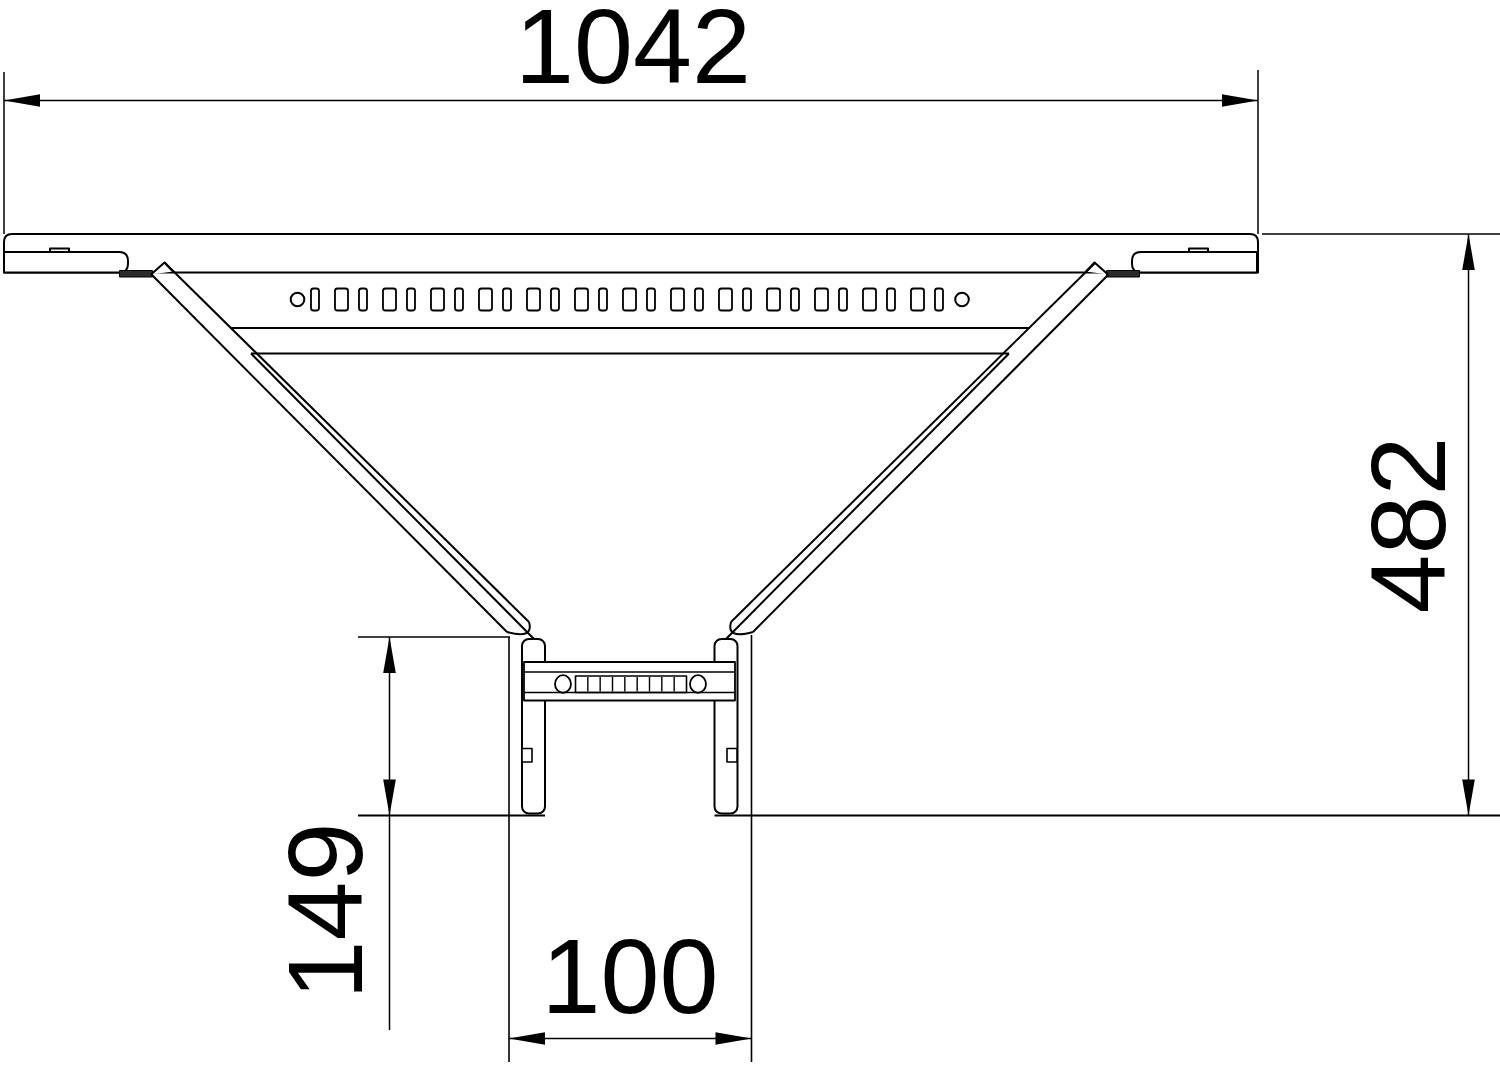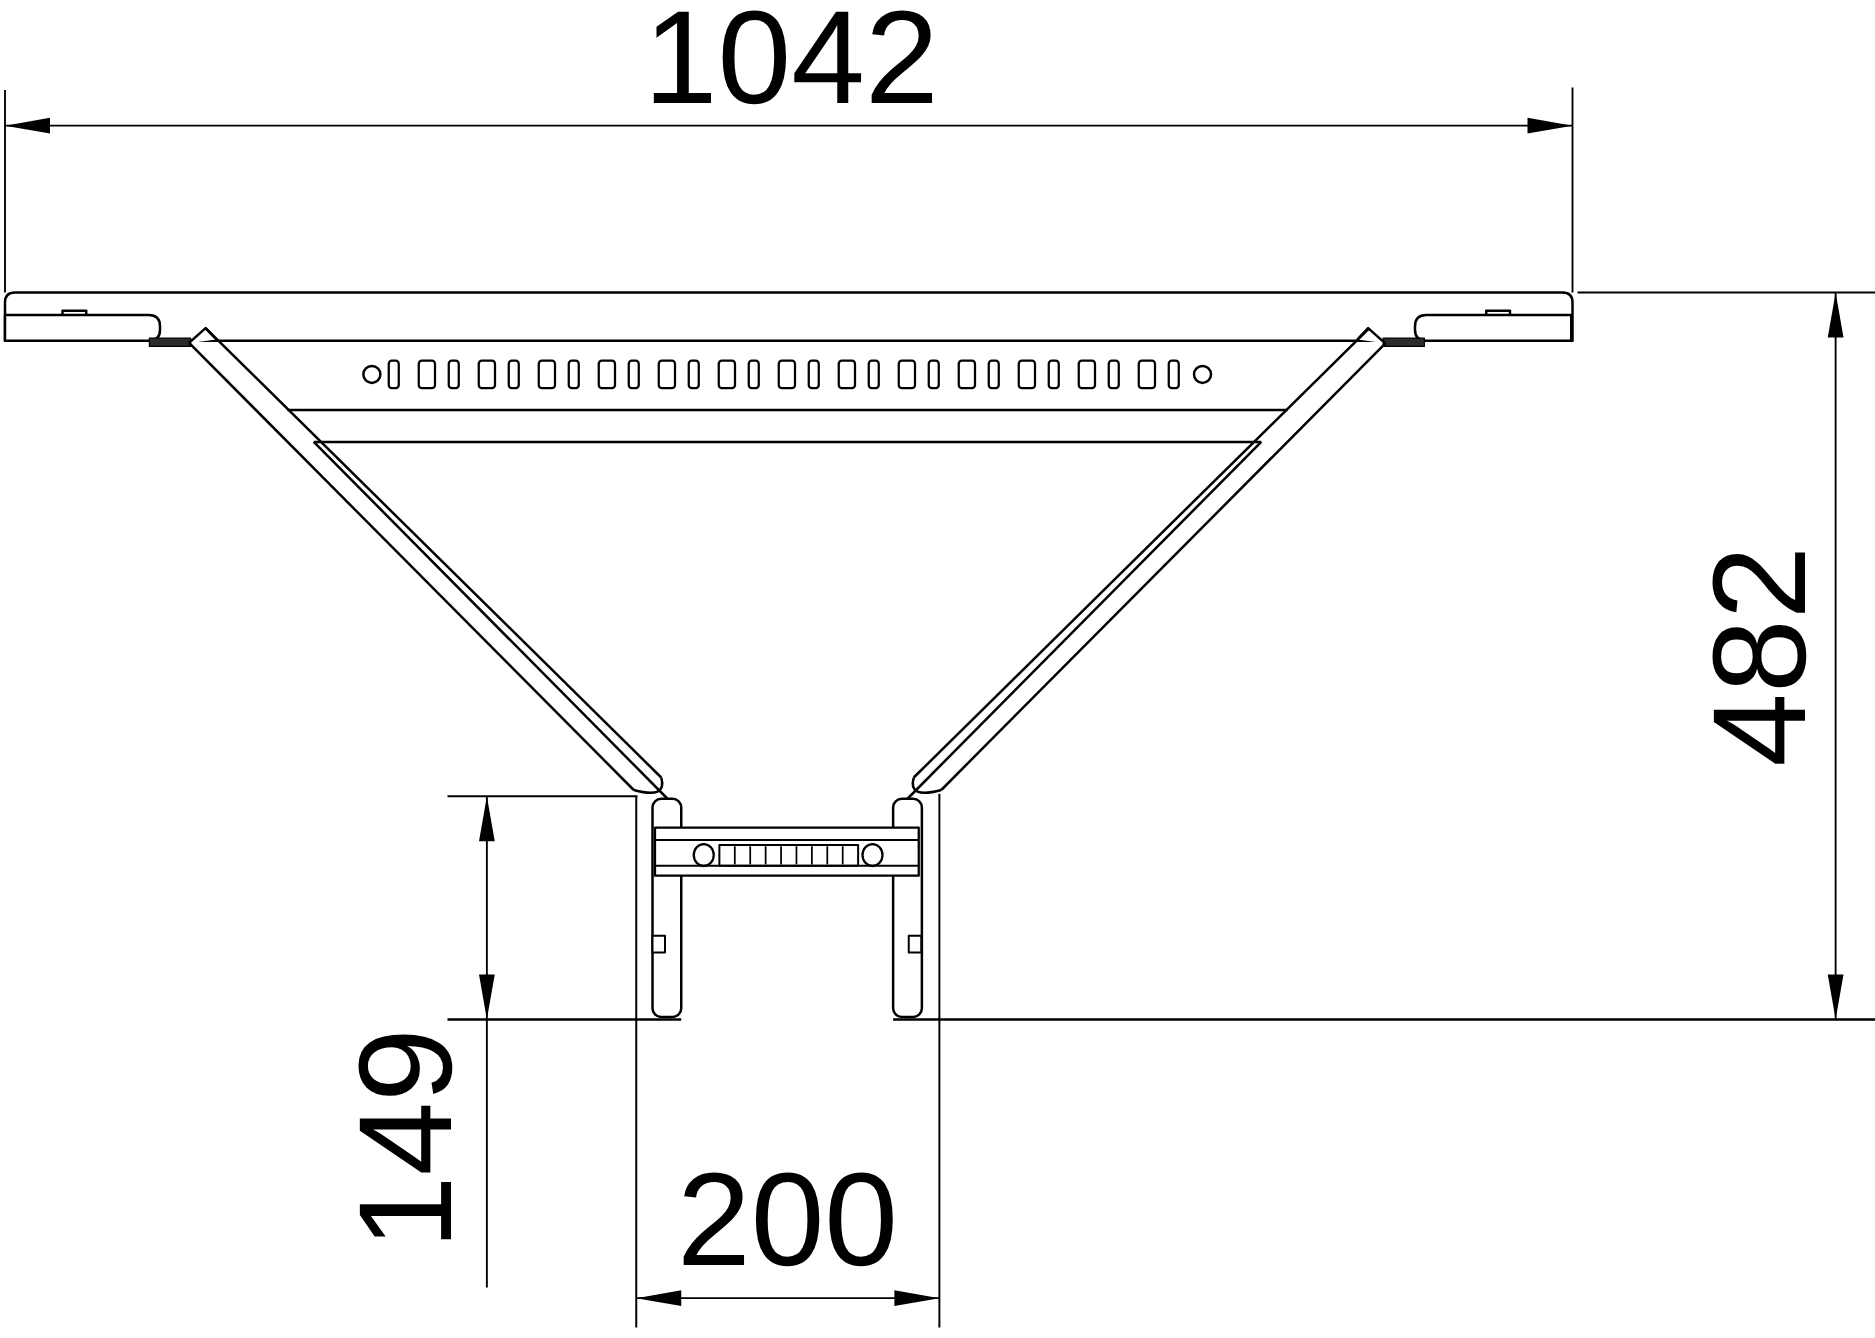--- a/index.html
+++ b/index.html
@@ -158,14 +158,14 @@
       </g>
     </g>
   </svg>
 
   <div class="dim-label" style="left:633px; top:46px;">1042</div>
 
   <div class="dim-label rot" style="left:1408px; top:525px;">482</div>
 
   <div class="dim-label rot" style="left:325px; top:911px;">149</div>
 
-  <div class="dim-label" style="left:630px; top:976px;">200</div>
+  <div class="dim-label" style="left:630px; top:976px;">100</div>
 </div>
 
 </body></html>

